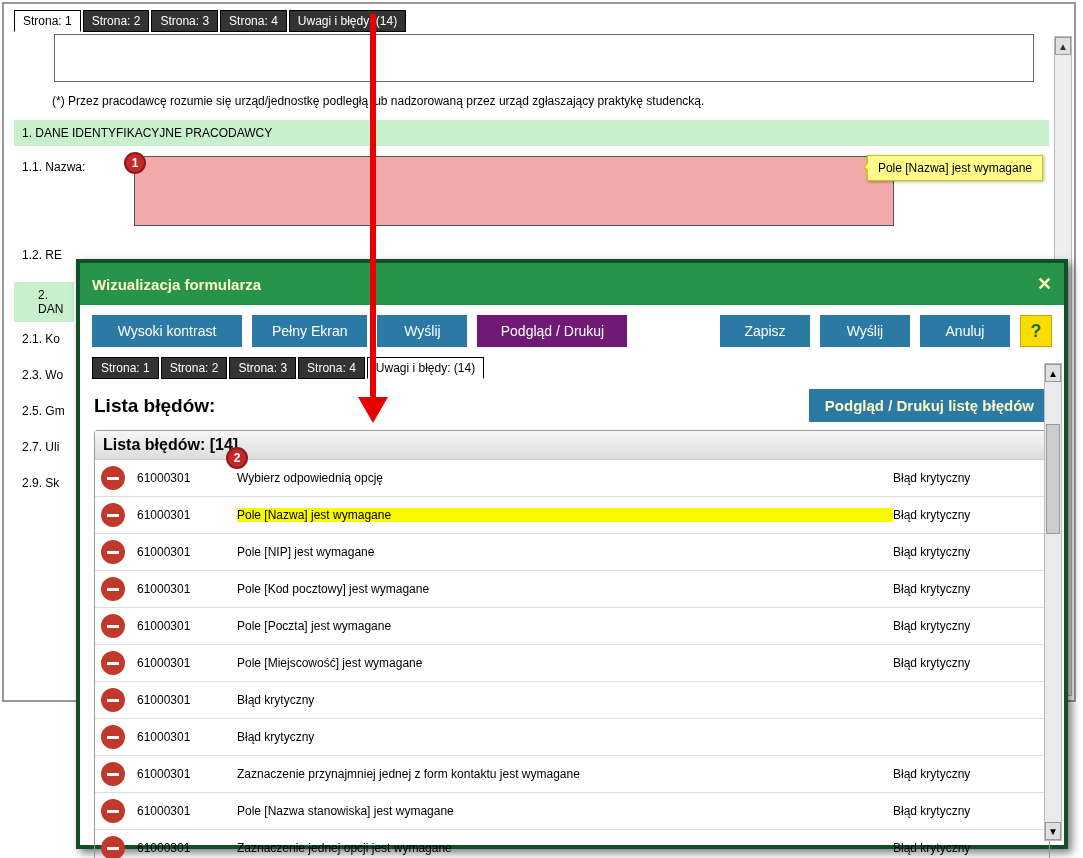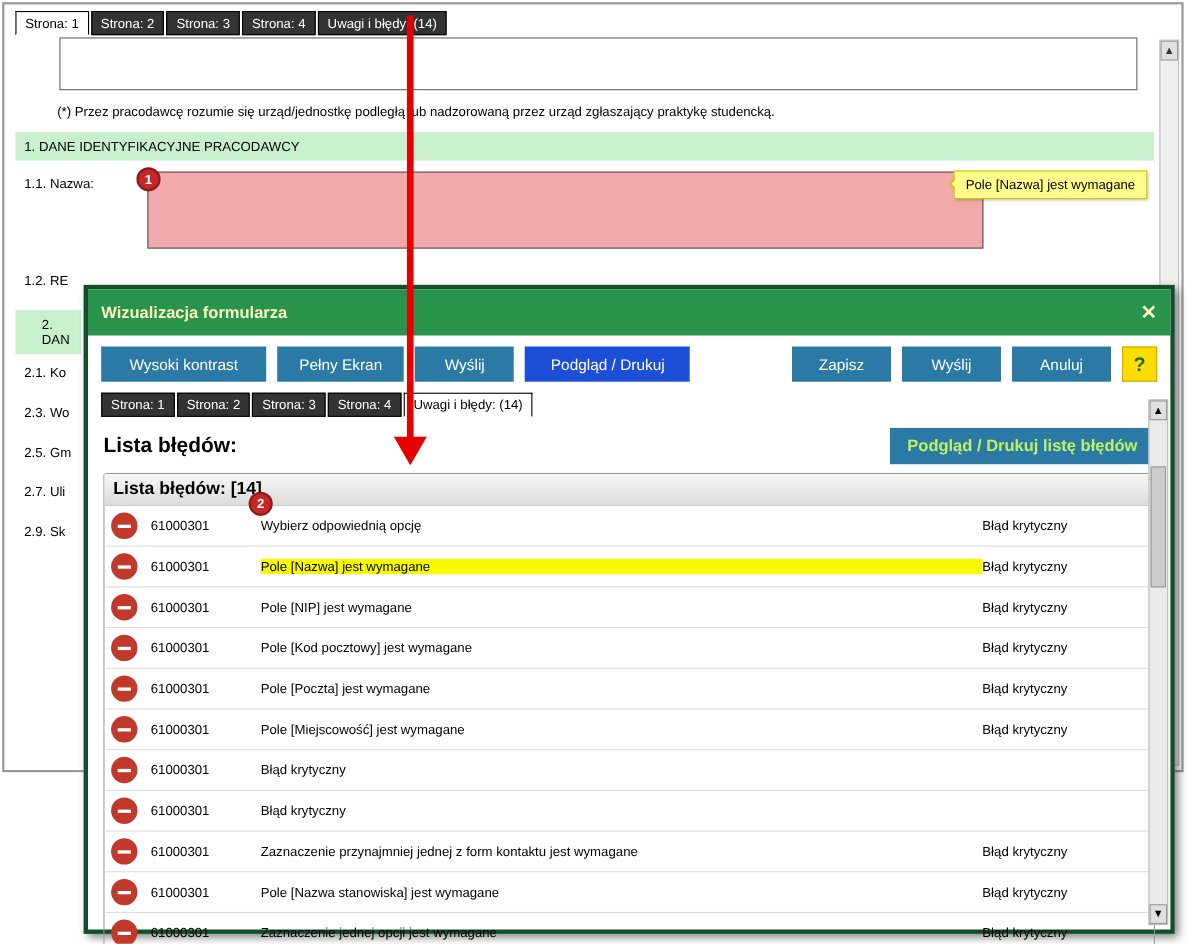--- a/index.html
+++ b/index.html
@@ -27,32 +27,32 @@
   .right-scrollbar { position: absolute; right: 2px; top: 32px; width: 18px; bottom: 4px; background: #eee; border: 1px solid #bbb; }
   .right-scrollbar .arrow { height: 18px; background: #e0e0e0; border: 1px solid #999; display: flex; align-items: center; justify-content: center; font-size: 10px; color: #333; }
 
   
   .modal { position: absolute; top: 255px; left: 72px; width: 992px; height: 590px; background: #fff; border: 4px solid #134e2a; box-shadow: 4px 4px 8px rgba(0,0,0,.5); z-index: 10; }
   .modal-header { background: #28944b; color: #fef9c3; padding: 10px 12px; font-size: 15px; font-weight: bold; display: flex; justify-content: space-between; align-items: center; }
   .modal-close { cursor: pointer; font-size: 18px; font-weight: bold; }
   .modal-toolbar { padding: 10px 12px; display: flex; gap: 10px; align-items: center; }
   .tb-btn { background: #2b79a5; color: #fff; border: none; padding: 8px 20px; font-size: 14px; font-weight: normal; cursor: pointer; min-width: 90px; text-align: center; }
   .tb-btn.wide { min-width: 150px; }
-  .tb-btn.disabled { background: #1d4ed8; }
+  .tb-btn.disabled { background: #701a75; }
   .tb-help { background: #fddc00; width: 32px; height: 32px; display: flex; align-items: center; justify-content: center; font-weight: bold; color: #1a6b2f; border: 1px solid #c9a800; font-size: 18px; cursor: pointer; }
   .tb-spacer { flex: 1; }
 
   .modal-tabs { padding: 0 12px; display: flex; gap: 2px; }
   .modal-tab { background: #333; color: #fff; padding: 3px 8px; font-size: 12px; border: 1px solid #000; cursor: pointer; }
   .modal-tab.active { background: #fff; color: #000; border-bottom-color: #fff; }
 
   .modal-body { padding: 6px 14px 0 14px; position: relative; height: 475px; }
   .list-title-row { display: flex; justify-content: space-between; align-items: center; margin: 4px 0 8px 0; }
   .list-title { font-size: 19px; font-weight: bold; }
-  .print-btn { background: #2b79a5; color: #bef264; border: none; padding: 8px 16px; font-size: 15px; font-weight: bold; cursor: pointer; }
+  .print-btn { background: #2b79a5; color: #fef9c3; border: none; padding: 8px 16px; font-size: 15px; font-weight: bold; cursor: pointer; }
 
   .error-panel { border: 1px solid #999; border-radius: 3px; }
   .error-panel-header { background: linear-gradient(#f7f7f7, #dcdcdc); padding: 5px 8px; font-size: 16px; font-weight: bold; border-bottom: 1px solid #ccc; }
   .error-row { display: flex; align-items: center; border-bottom: 1px solid #ddd; padding: 6px 6px; font-size: 12px; }
   .error-icon { width: 24px; height: 24px; border-radius: 50%; background: #c0392b; display: flex; align-items: center; justify-content: center; margin-right: 12px; flex-shrink: 0; }
   .error-icon .bar { width: 12px; height: 3px; background: #fff; }
   .error-code { width: 100px; flex-shrink: 0; }
   .error-msg { flex: 1; }
   .error-msg.hl { background: #f9f900; }
   .error-type { width: 150px; flex-shrink: 0; }

